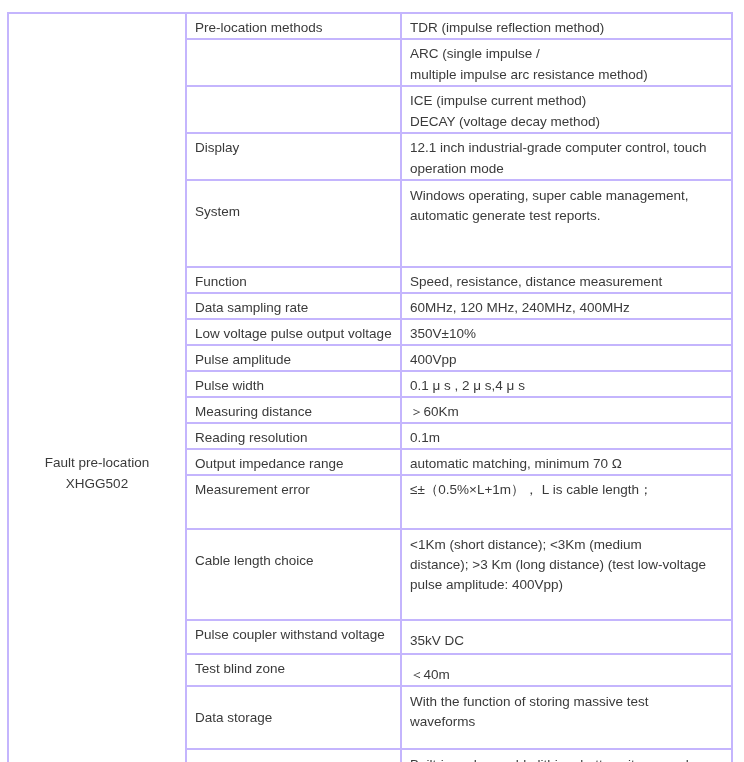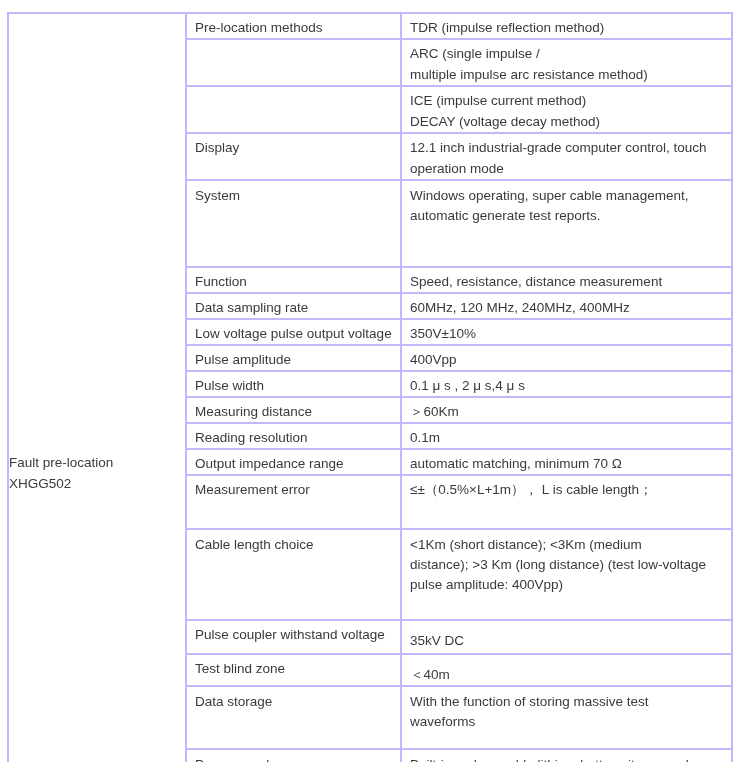--- a/index.html
+++ b/index.html
@@ -33,27 +33,27 @@
     overflow: hidden;
   }
   td.device-cell {
     position: relative;
     padding: 0;
   }
   .device-block {
     position: absolute;
     left: 0; top: 438px;
     width: 100%;
-    text-align: left;
+    text-align: center;
     line-height: 21px;
   }
   td.value { white-space: pre-line; }
   td.value.loose { line-height: 20px; padding-top: 5px; }
   td.value.pad-top { padding-top: 9px; }
-  td.label.pad-top-sm { padding-top: 4px; }
+  td.label.pad-top-sm { padding-top: 20px; }
 </style>
 </head>
 <body>
 
 <div class="page">
   <table class="spec-table">
     <colgroup>
       <col style="width:178px">
       <col style="width:215px">
       <col>

